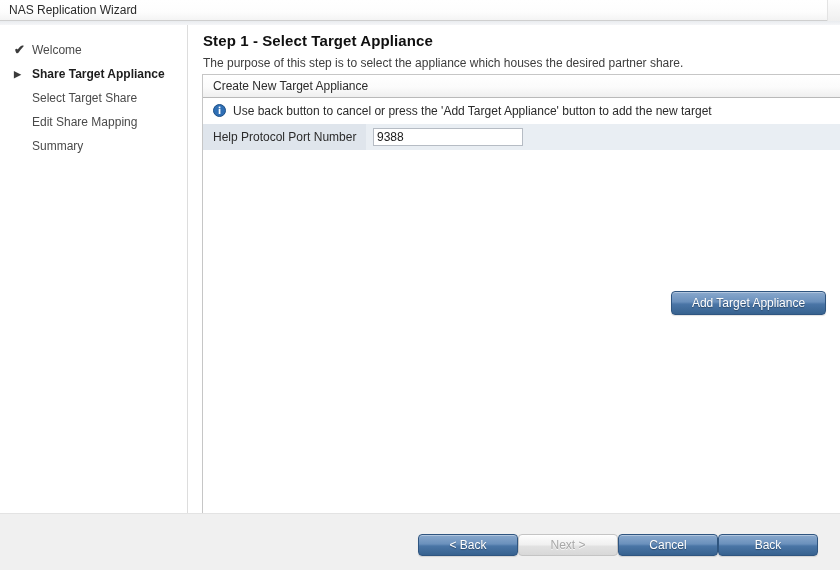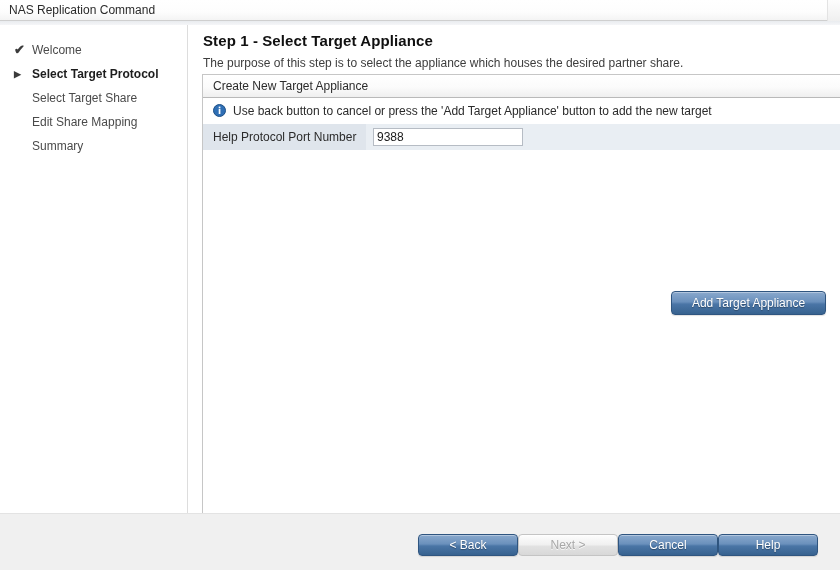--- a/index.html
+++ b/index.html
@@ -299,38 +299,38 @@
     height: 22px;
     line-height: 20px;
   }
 </style>
 </head>
 <body>
 
 <div id="app">
 
   <div class="titlebar">
-    <div class="titlebar-text">NAS Replication Command</div>
+    <div class="titlebar-text">NAS Replication Wizard</div>
     <div class="titlebar-corner"></div>
   </div>
   <div class="titlebar-sep"></div>
 
   <div class="body-area">
 
     <div class="sidebar">
       <div class="steps">
 
         <div class="step">
           <span class="marker check">✔</span>
           <span>Welcome</span>
         </div>
 
         <div class="step current">
           <span class="marker arrow">▶</span>
-          <span>Select Target Protocol</span>
+          <span>Share Target Appliance</span>
         </div>
 
         <div class="step">
           <span class="marker"></span>
           <span>Select Target Share</span>
         </div>
 
         <div class="step">
           <span class="marker"></span>
           <span>Edit Share Mapping</span>
@@ -383,17 +383,17 @@
 
     </div>
 
   </div>
 
   <div class="bottom-bar">
     <div class="bottom-inner">
       <button class="btn nav">&lt; Back</button>
       <button class="btn nav disabled" disabled="">Next &gt;</button>
       <button class="btn nav">Cancel</button>
-      <button class="btn nav">Help</button>
+      <button class="btn nav">Back</button>
     </div>
   </div>
 
 </div>
 
 </body></html>

